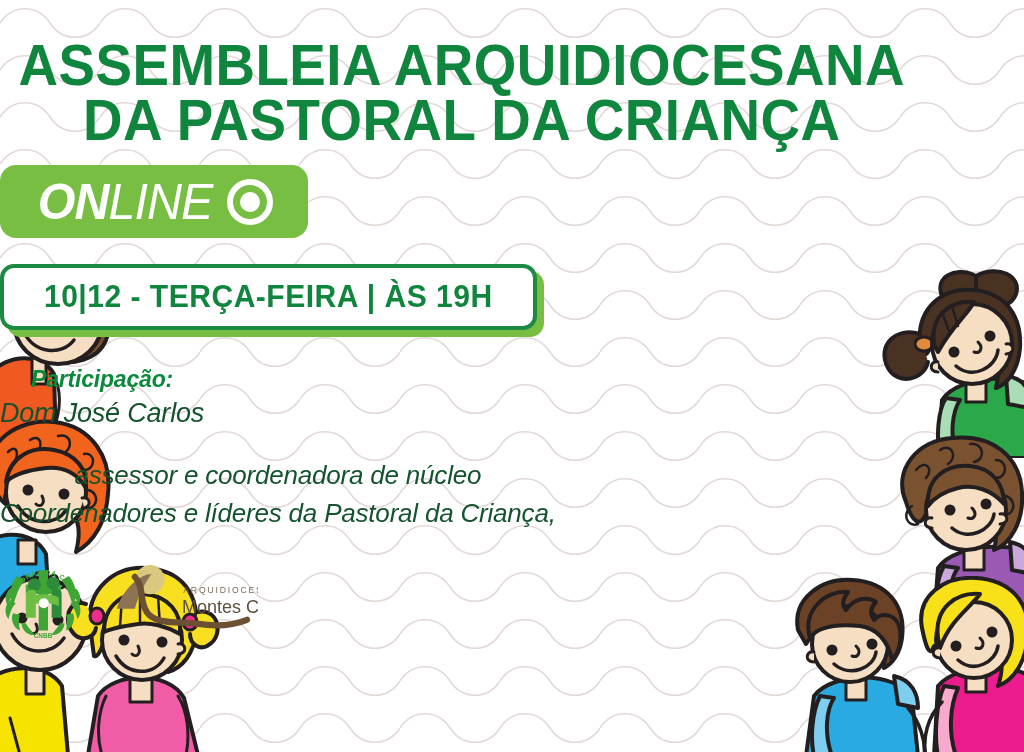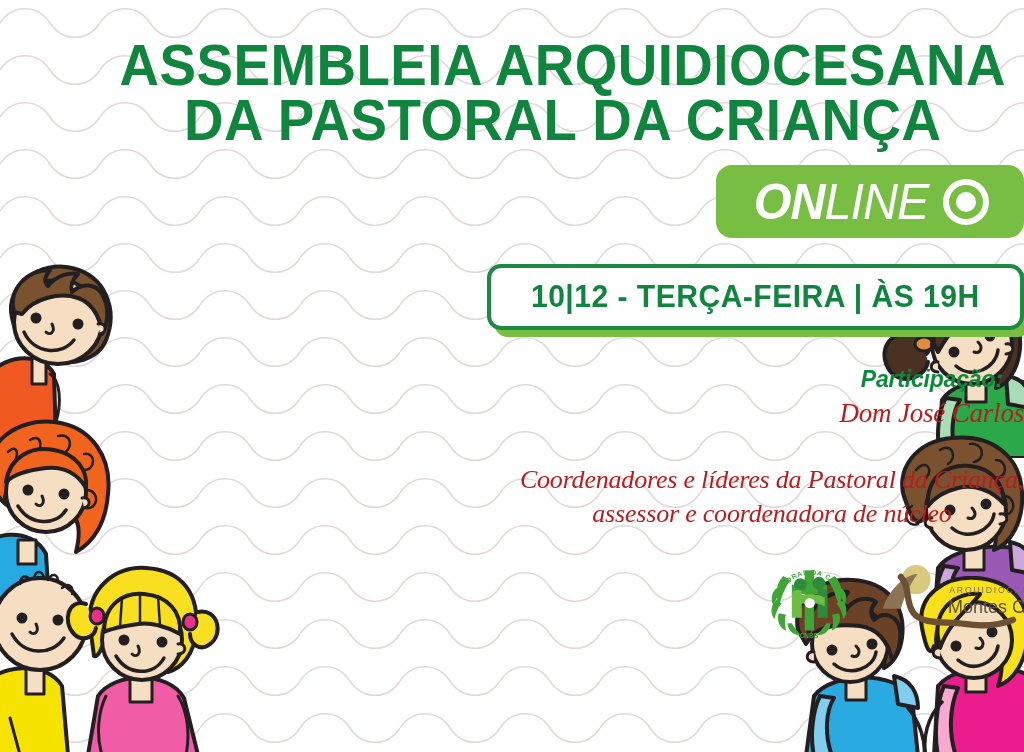--- a/index.html
+++ b/index.html
@@ -25,21 +25,21 @@
     pointer-events: none;
   }
 
   
   .content {
     position: absolute;
     inset: 0;
     z-index: 6;
     display: flex;
     flex-direction: column;
-    align-items: flex-end;
+    align-items: flex-start;
     pointer-events: none;
   }
   .content > * { pointer-events: auto; }
 
   
   .title-block {
     margin-top: 38px;
     text-align: center;
     line-height: 0.96;
   }
@@ -148,22 +148,22 @@
     display: block;
     color: #0C8A3C;
     font-family: "Liberation Sans", sans-serif;
     font-weight: 700;
     font-style: italic;
     font-size: 23px;
     letter-spacing: -0.2px;
   }
   .info-value {
     display: block;
-    color: #b91c1c;
-    font-family: Liberation Serif, serif;
+    color: #14532d;
+    font-family: Liberation Sans, sans-serif;
     font-weight: 400;
     font-style: italic;
     font-size: 27px;
     letter-spacing: -0.2px;
     margin-top: 4px;
   }
   .info-block.guests { margin-top: 30px; }
   .info-block.guests .info-value { font-size: 26px; line-height: 1.28; }
 
   
@@ -456,22 +456,22 @@
         <span class="date-text">10|12 - TERÇA-FEIRA  |  ÀS 19H</span>
       </div>
     </div>
 
     <div class="info-block">
       <span class="info-label">Participação:</span>
       <span class="info-value">Dom José Carlos</span>
     </div>
 
     <div class="info-block guests">
+      <span class="info-value" style="margin-top:0">assessor e coordenadora de núcleo</span>
       <span class="info-value">Coordenadores e líderes da Pastoral da Criança,</span>
-      <span class="info-value" style="margin-top:0">assessor e coordenadora de núcleo</span>
     </div>
 
     <div class="logo-row">
 
       <svg width="86" height="86" viewBox="0 0 120 120" aria-hidden="true">
         <defs>
           <path id="arcTop" d="M 18 66 A 44 44 0 0 1 102 52" fill="none"></path>
           <path id="arcBot" d="M 14 62 A 46 46 0 0 0 106 66" fill="none"></path>
         </defs>
 

